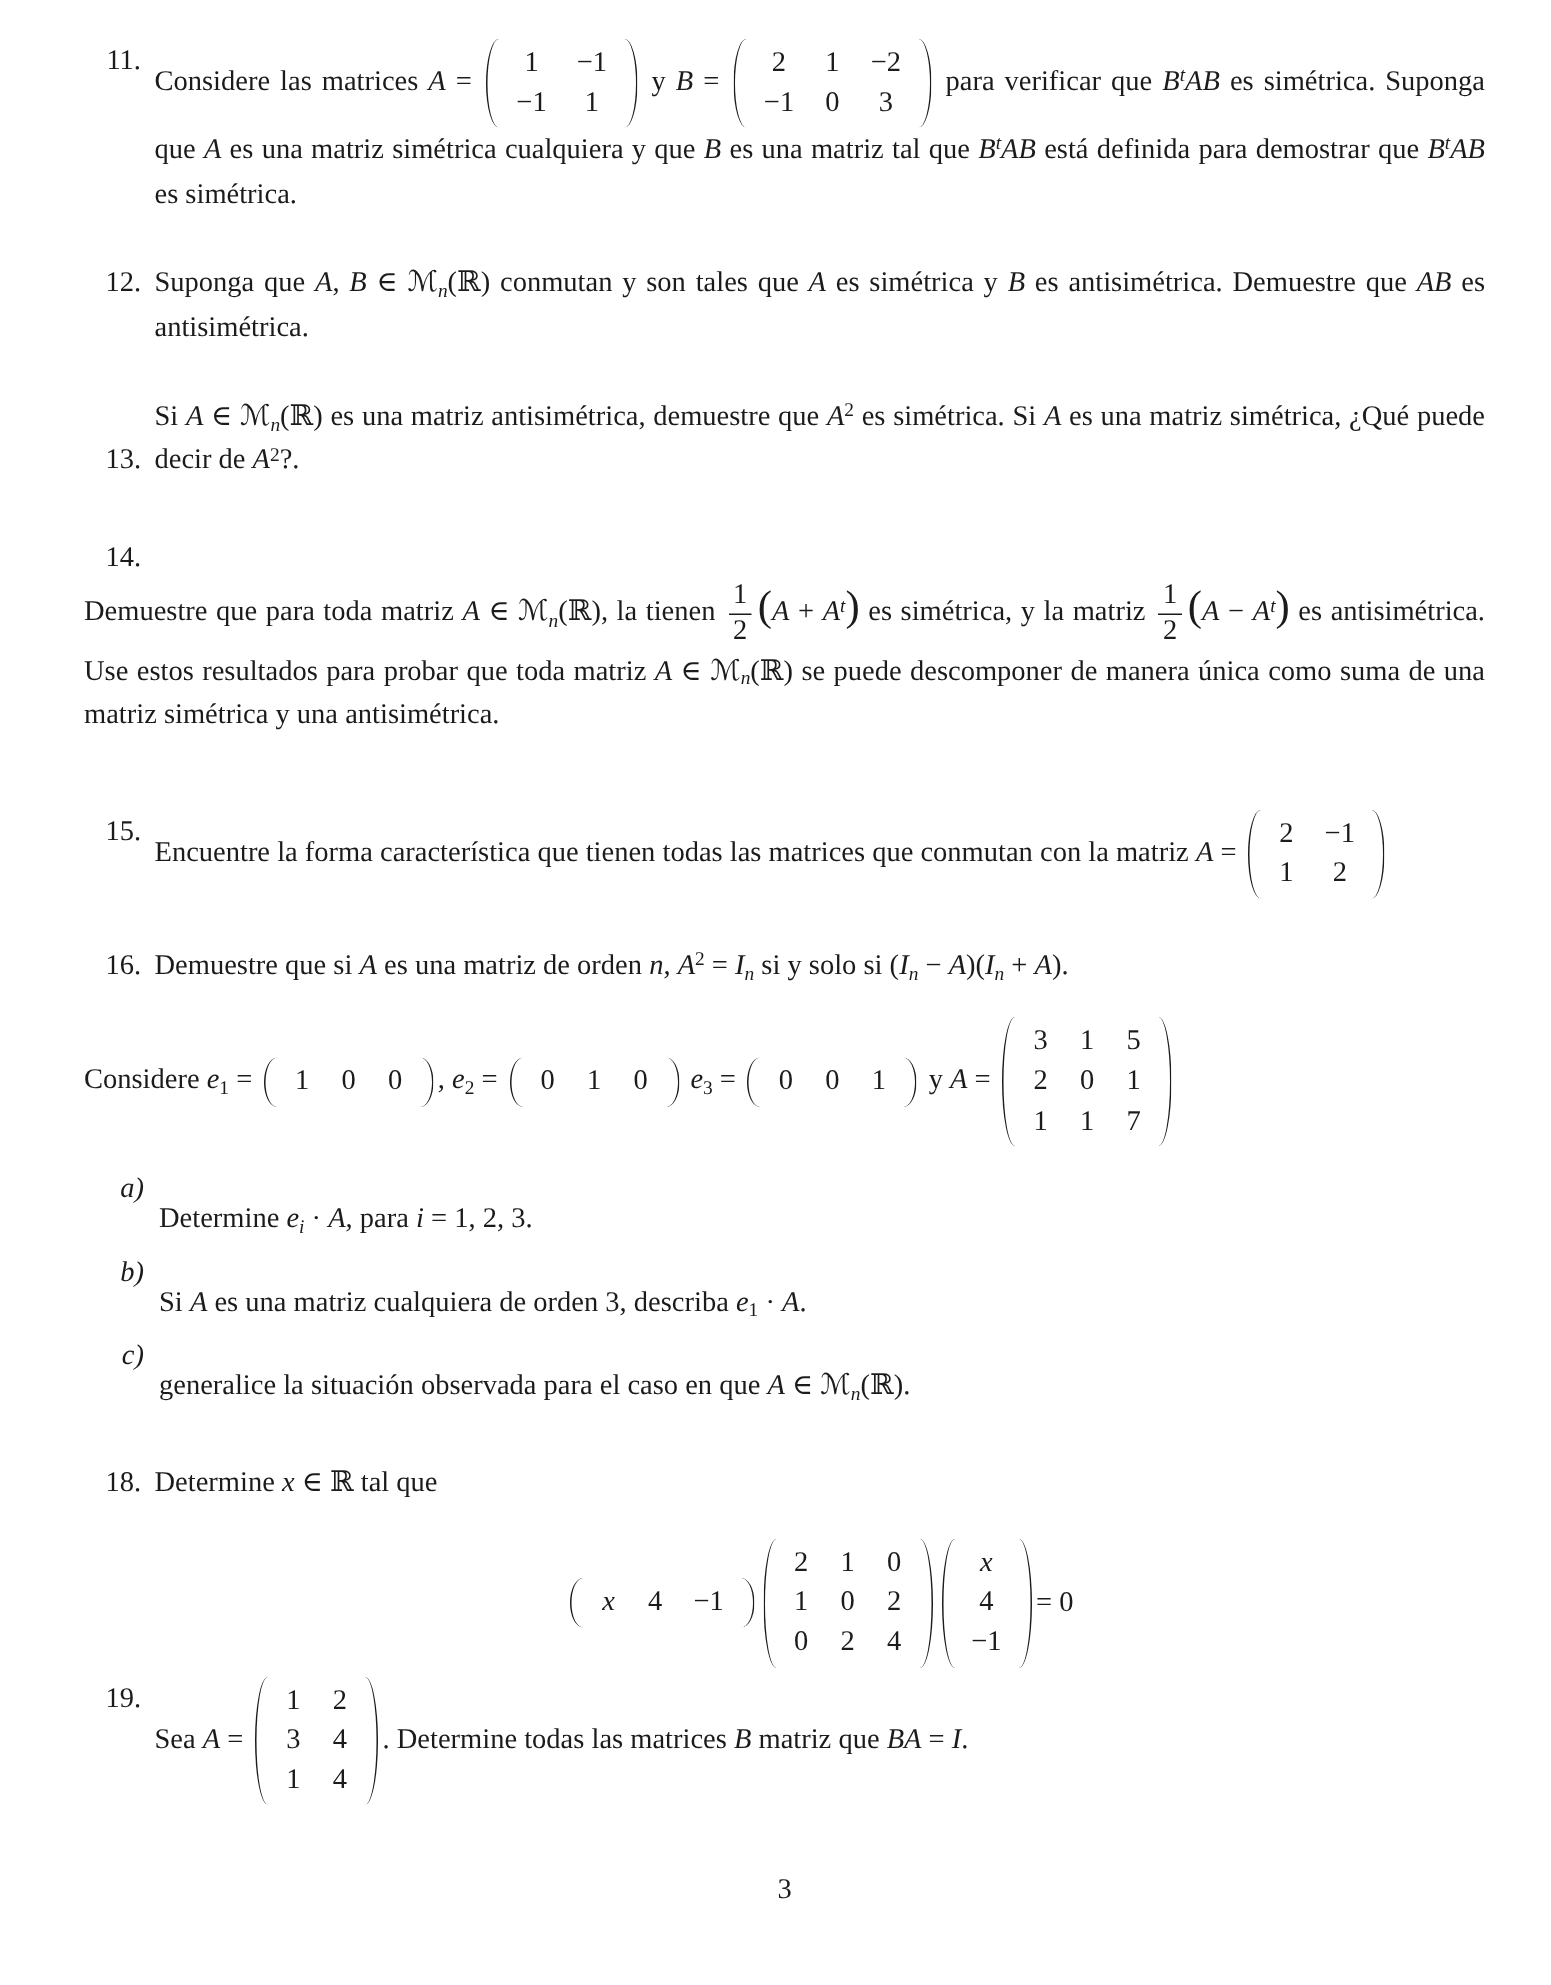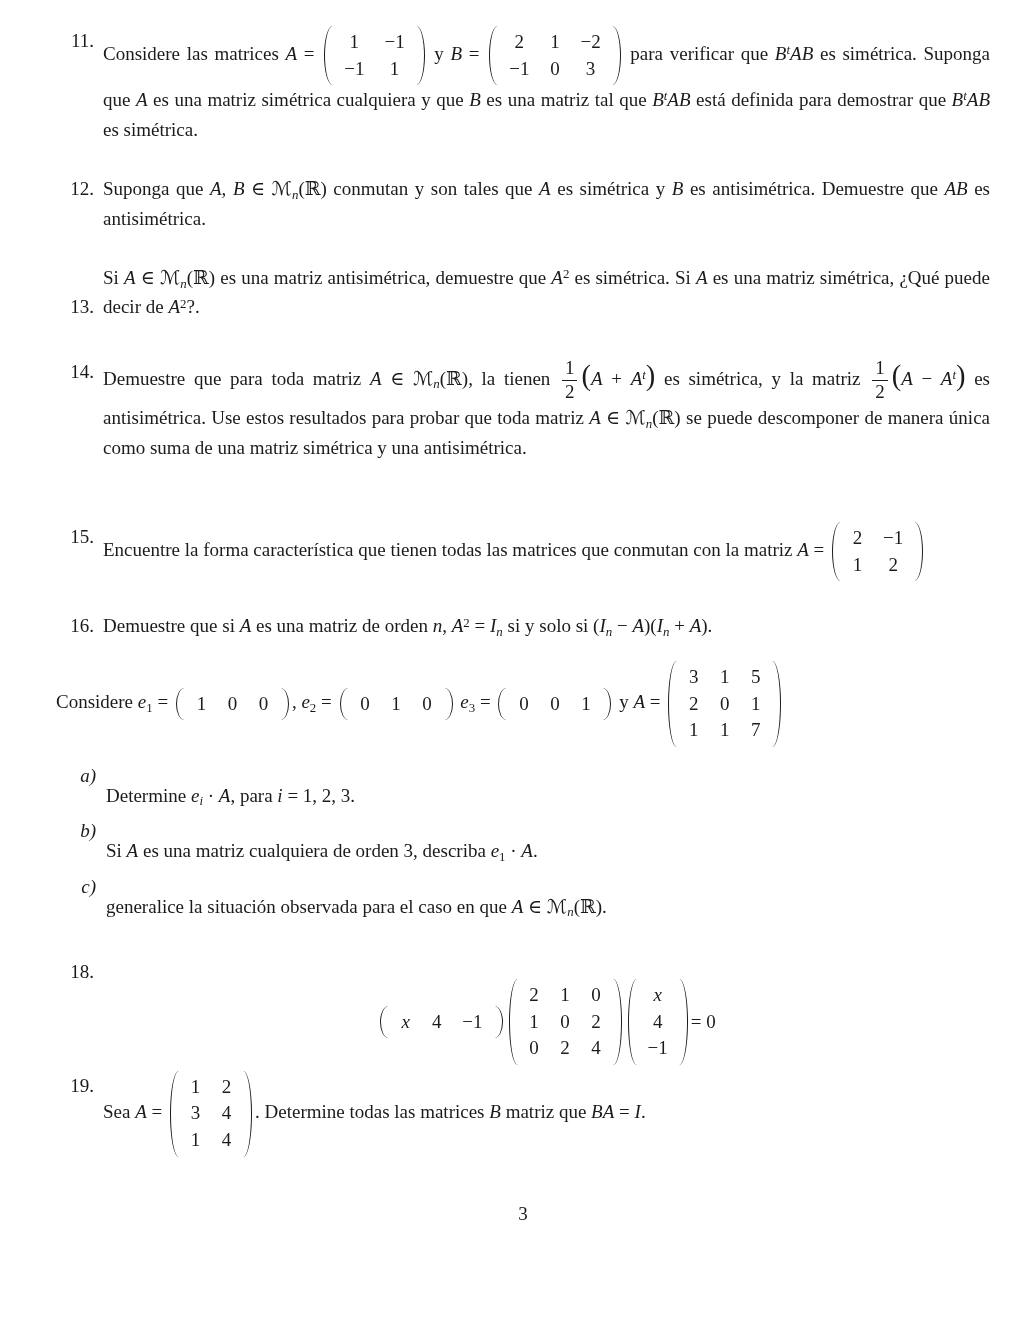--- a/index.html
+++ b/index.html
@@ -7,21 +7,21 @@
     color:#1b1b1b;
     font-family:"Liberation Serif","DejaVu Serif","DejaVu Sans",serif;
     font-size:19px;
     line-height:1.55;
   }
   .page{box-sizing:border-box;width:1034px;height:1323px;padding:26px 44px 0 56px;}
   .problem{display:flex;margin-bottom:30px;}
   .plabel{width:38px;text-align:right;padding-right:9px;flex-shrink:0;}
   .pbody{flex:1;min-width:0;text-align:justify;}
   .m-after-13{margin-bottom:35px;align-items:flex-end;}
-  .m-after-14{margin-bottom:60px;}
+  .m-after-14{margin-bottom:48px;flex-direction:column;}
   .m-after-16{margin-bottom:20px;}
   .m-after-18{margin-bottom:0;}
   .m-after-19{margin-bottom:0;justify-content:flex-end;}
 
   
   .r-rm{font-style:normal;}
   .r-it{font-style:italic;}
   .r-cal{font-style:normal;}
   .r-big{font-size:1.5em;line-height:1;font-style:normal;}
   .r-sup-rm,.r-sup-it{font-size:68%;position:relative;top:-0.45em;}
@@ -180,20 +180,21 @@
           <div class="ilabel">c)</div>
           <div class="itext"><span class="r-rm">generalice la situación observada para el caso en que </span><span class="r-it">A</span><span class="r-rm"> ∈ </span><span class="r-cal">ℳ</span><span class="r-sub-it">n</span><span class="r-rm">(ℝ).</span></div>
         </div>
       </div>
     </div>
   </div>
 
   <div class="problem m-after-18">
     <div class="plabel">18.</div>
     <div class="pbody">
+      <div><span class="r-rm">Determine </span><span class="r-it">x</span><span class="r-rm"> ∈ ℝ tal que</span></div>
       <div class="display-eq">
           <span class="mtx">
             <span class="paren pl"></span>
             <span class="cells" style="grid-template-columns: repeat(3, auto);">
               <span class="cell var">x</span>
               <span class="cell">4</span>
               <span class="cell">−1</span>
             </span>
             <span class="paren pr"></span>
           </span>

